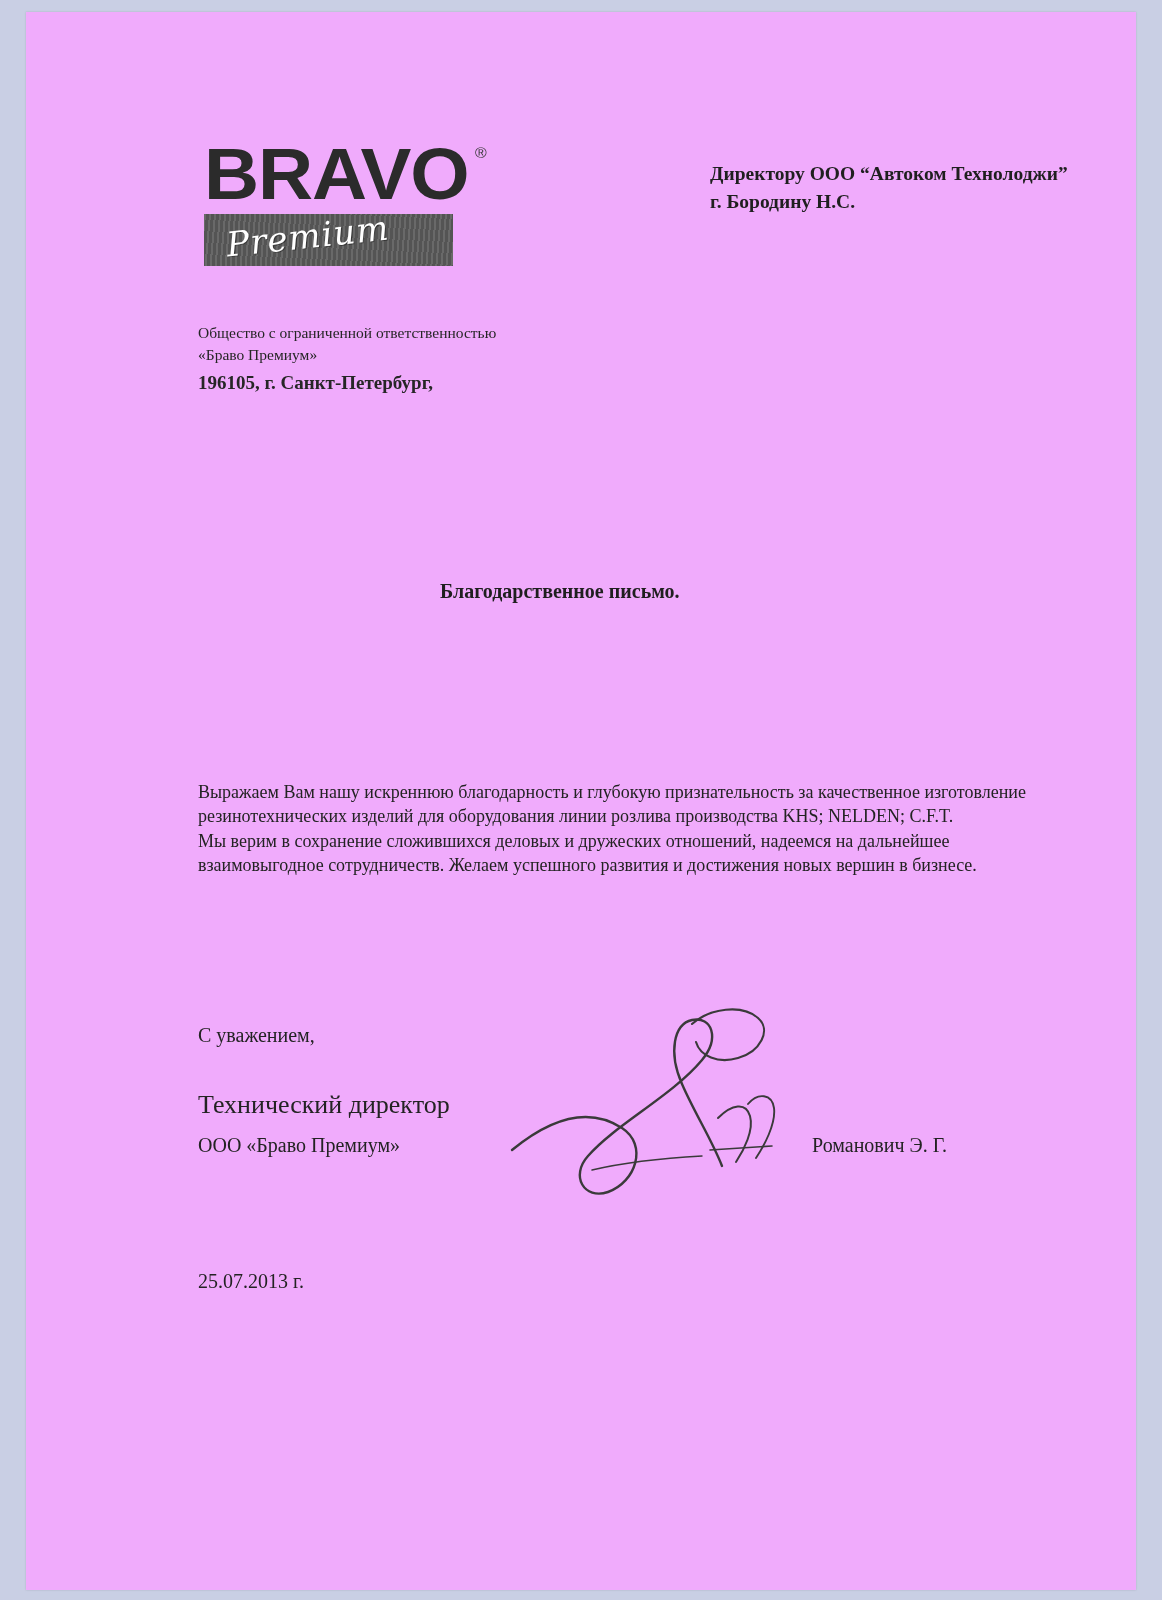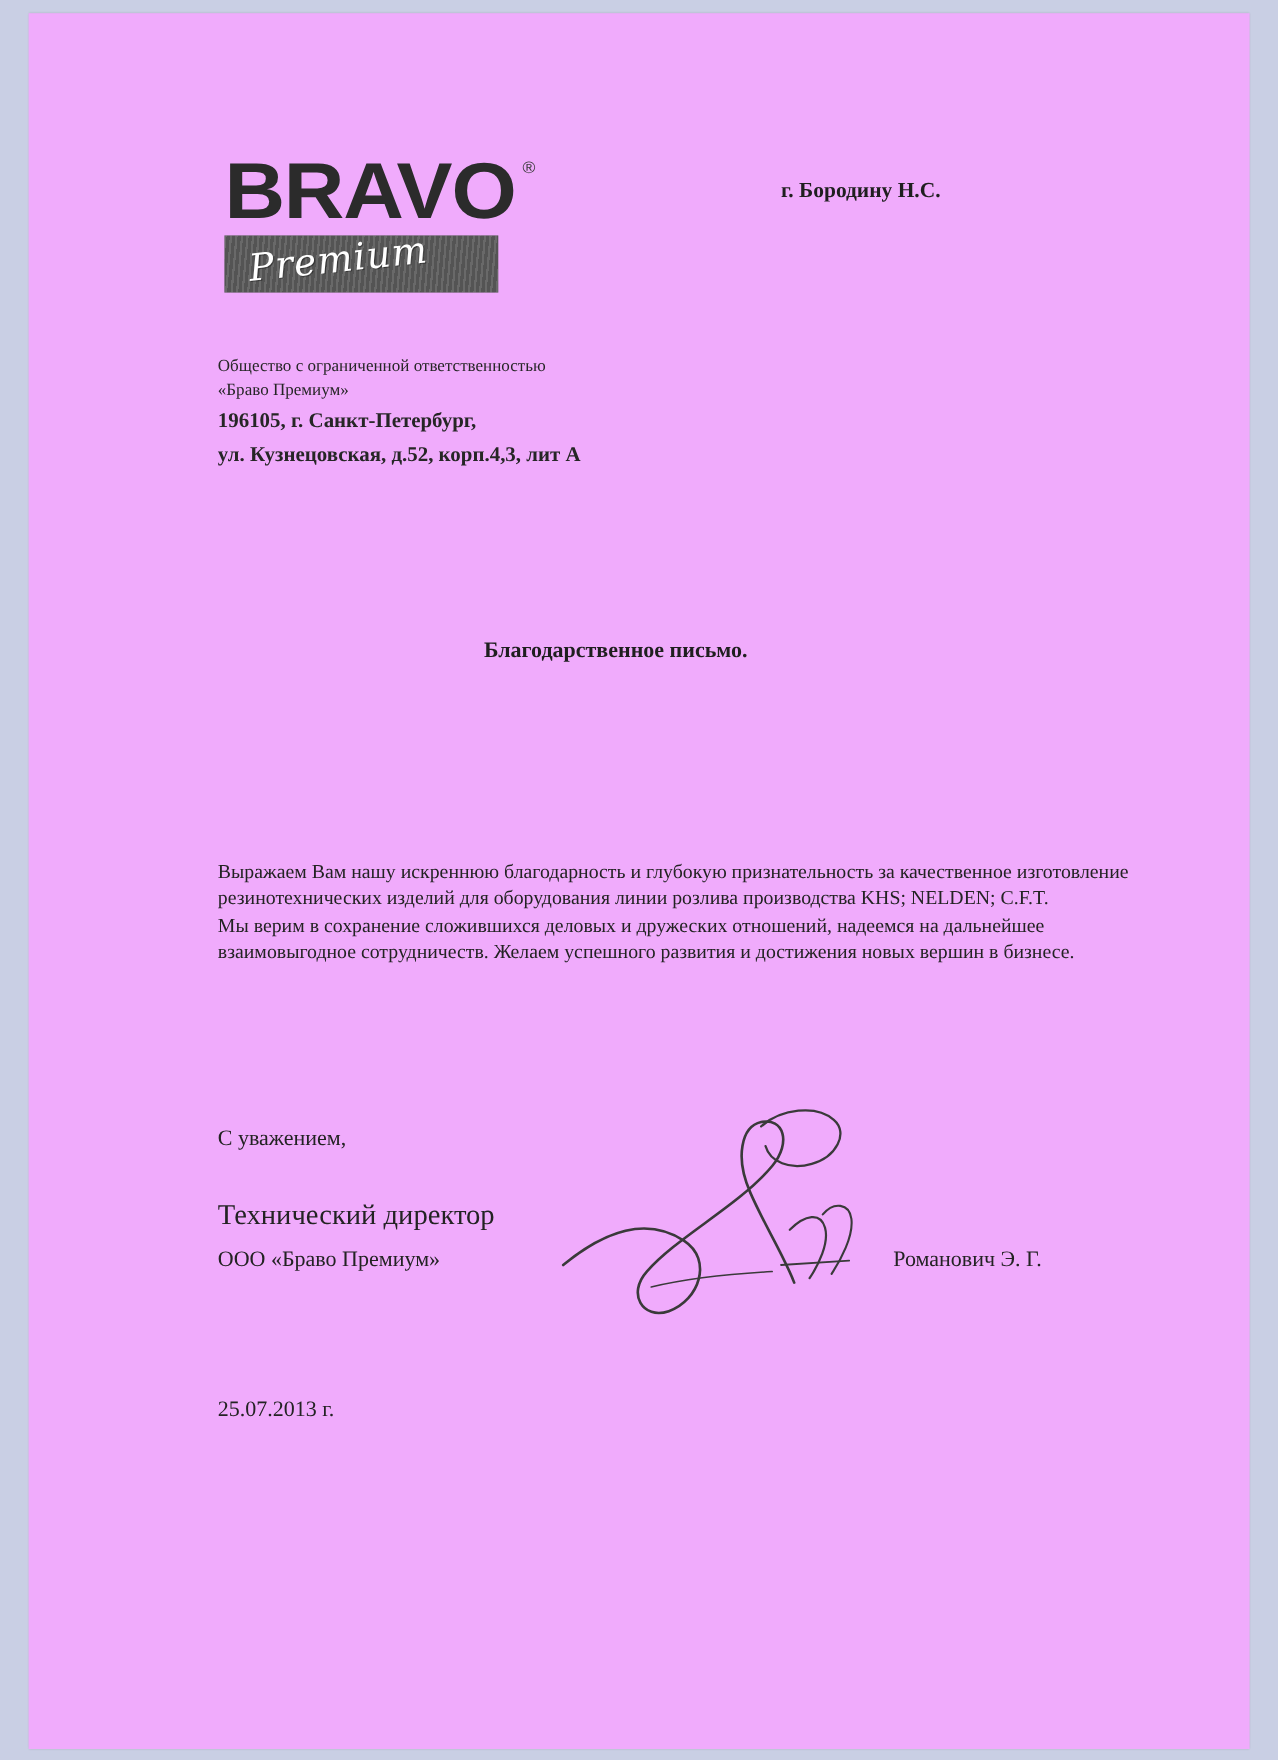--- a/index.html
+++ b/index.html
@@ -196,28 +196,28 @@
     <div class="logo-bravo">
       <span>BRAVO</span>
       <span class="logo-reg">®</span>
     </div>
     <div class="logo-premium-bar">
       <span class="logo-premium-text">Premium</span>
     </div>
   </div>
 
   <div class="addressee">
+    <div>Директору ООО “Автоком Технолоджи”</div>
     <div>г. Бородину Н.С.</div>
   </div>
 
   <div class="company-block">
     <div class="company-small">Общество с ограниченной ответственностью</div>
     <div class="company-small">«Браво Премиум»</div>
     <div class="company-bold">196105, г. Санкт-Петербург,</div>
-    <div class="company-bold">ул. Кузнецовская, д.52, корп.4,3, лит А</div>
   </div>
 
   <div class="letter-title">Благодарственное письмо.</div>
 
   <div class="body-text">
     <p>Выражаем Вам нашу искреннюю благодарность и глубокую признательность за качественное изготовление резинотехнических изделий для оборудования линии розлива производства KHS; NELDEN; C.F.T.</p>
     <p>Мы верим в сохранение сложившихся деловых и дружеских отношений, надеемся на дальнейшее взаимовыгодное сотрудничеств. Желаем успешного развития и достижения новых вершин в бизнесе.</p>
   </div>
 
   <div class="regards">С уважением,</div>

